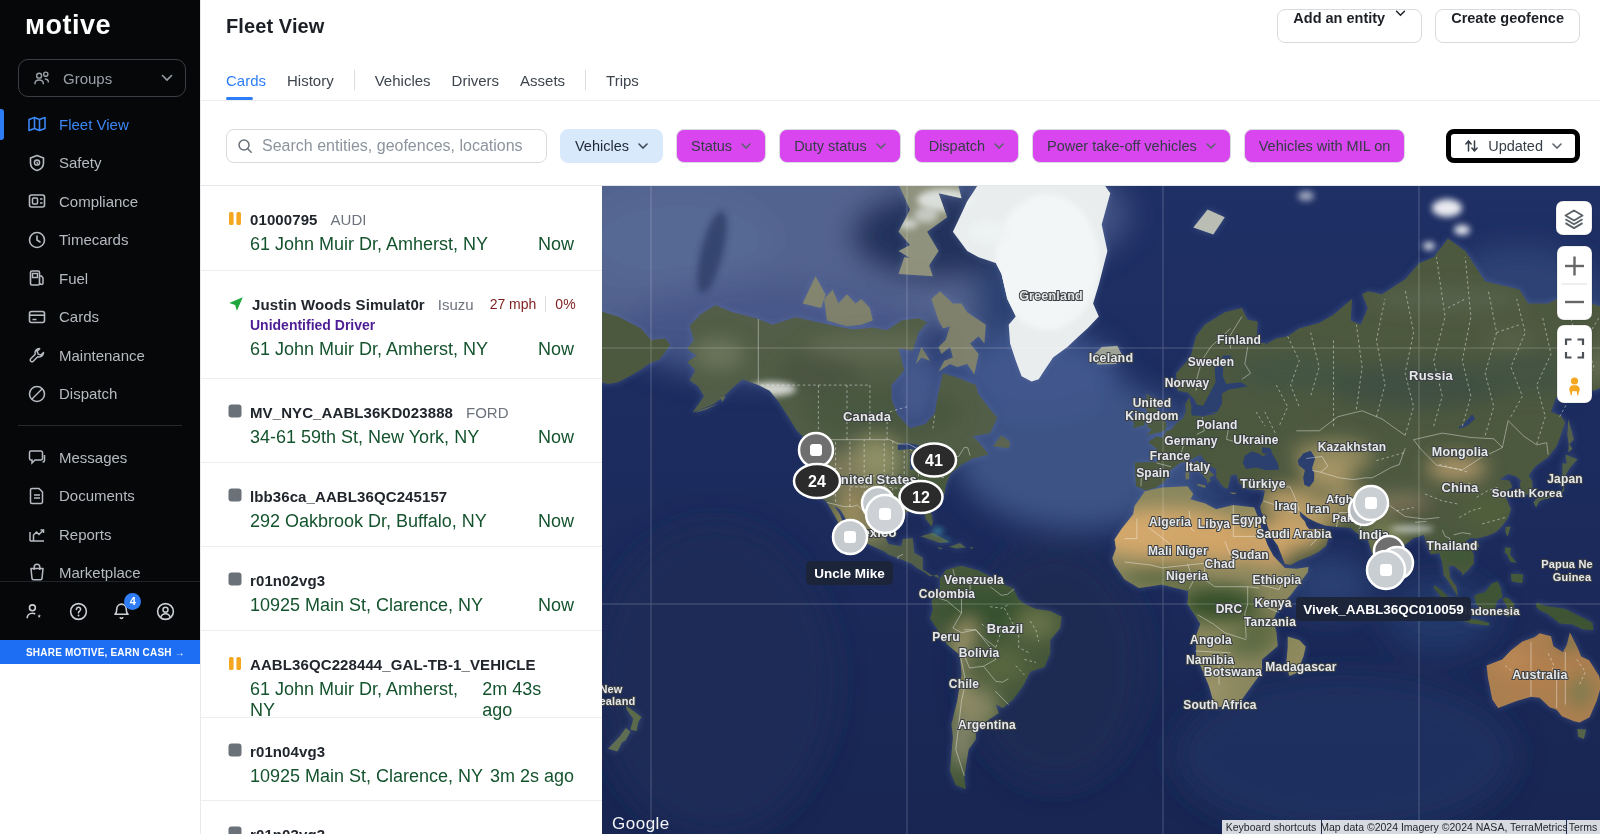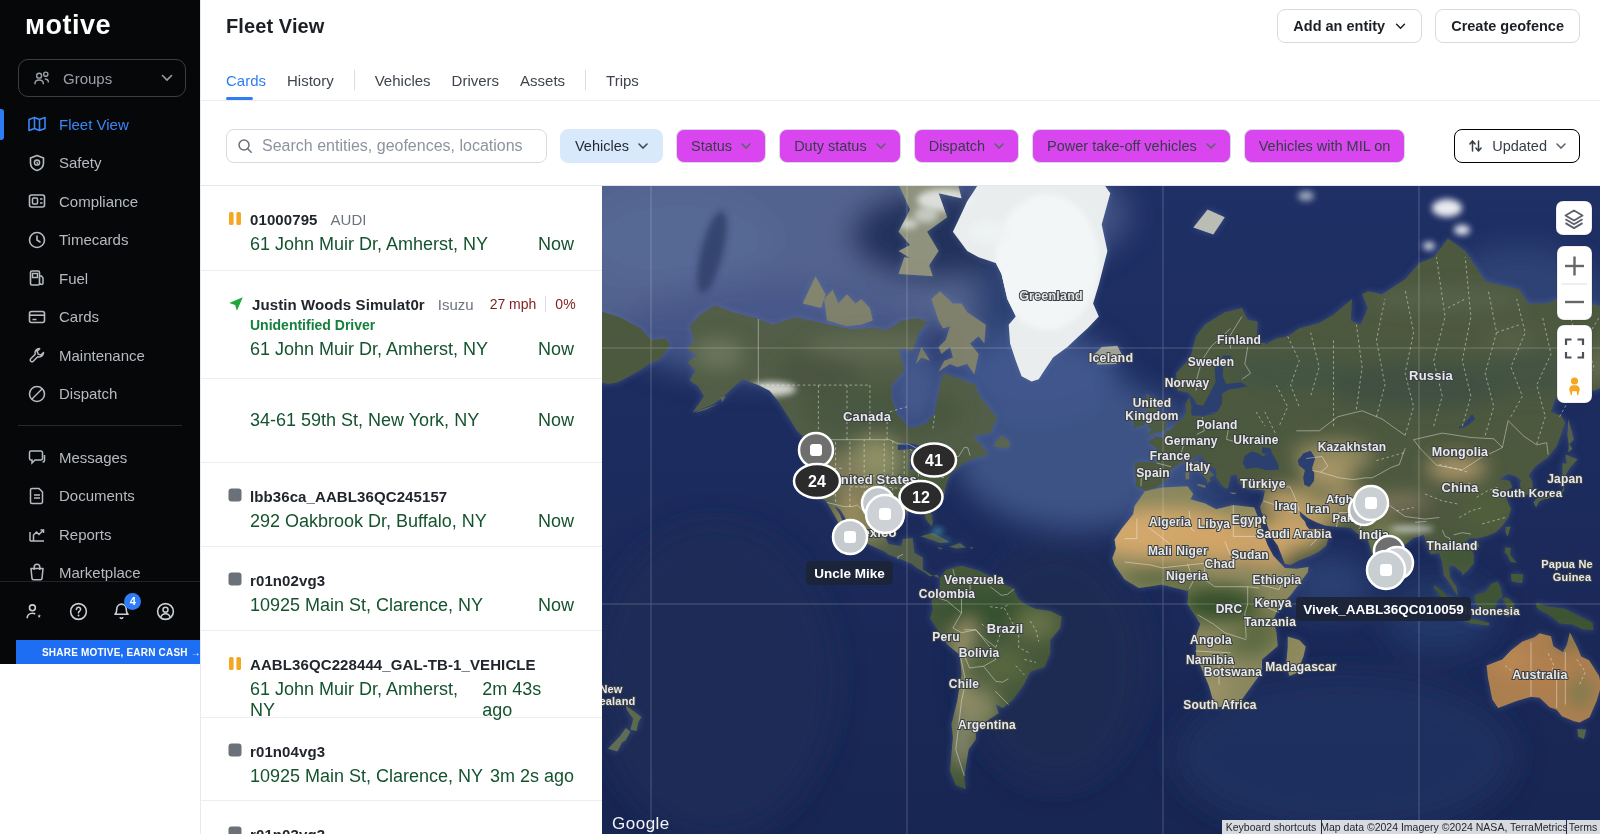--- a/index.html
+++ b/index.html
@@ -9,54 +9,54 @@
 .groups .gc{margin-left:auto;display:flex}
 .nav{margin-top:8px}
 .nav-item{display:flex;align-items:center;height:38.5px;padding-left:27px;color:#b6bac1;font-size:15px;position:relative}
 .nav-item span{margin-left:12px}
 .nav-item.active{color:#3b86f6}
 .nav-item.active::before{content:"";position:absolute;left:0;top:4px;bottom:4px;width:4px;background:#2e7df6;border-radius:0 3px 3px 0}
 .navdiv{height:1px;background:#26292e;margin:12px 18px 12px 18px}
 .sb-bottom{position:absolute;bottom:24px;left:0;right:0;height:59px;border-top:1px solid #202327;display:flex;align-items:center;justify-content:space-between;padding:0 24px 0 24px}
 .sb-bottom .bi{position:relative;display:flex}
 .badge{position:absolute;top:-8px;right:-9px;background:#2e7df6;color:#fff;border-radius:50%;width:17px;height:17px;font-size:11px;font-weight:700;display:flex;align-items:center;justify-content:center}
-.banner{position:absolute;bottom:0;left:16px;right:0;height:24px;background:#1d6ef2;color:#fff;font-size:10px;font-weight:700;letter-spacing:0.2px;display:flex;align-items:center;padding-left:26px;white-space:nowrap}
+.banner{position:absolute;bottom:0;left:0;right:0;height:24px;background:#1d6ef2;color:#fff;font-size:10px;font-weight:700;letter-spacing:0.2px;display:flex;align-items:center;padding-left:26px;white-space:nowrap}
 .main{position:fixed;left:200px;top:0;width:1400px;height:834px}
 .header{position:relative;height:186px;background:#fff;border-left:1px solid #e8eaed}
 h1{font-size:20px;font-weight:700;color:#1c2026;padding:15px 0 0 25px;letter-spacing:0.1px}
 .topbtns{position:absolute;top:9px;right:20px;display:flex;gap:13px}
-.btn{height:34px;border:1px solid #d7dbdf;border-radius:8px;background:#fff;font-size:14.5px;font-weight:700;color:#1c2026;display:flex;align-items:center;padding:0 15px;gap:10px}
+.btn{height:34px;border:1px solid #d7dbdf;border-radius:8px;background:#fff;font-size:14.5px;font-weight:700;color:#1c2026;display:flex;padding:0 15px;gap:10px}
 .tabs{display:flex;align-items:center;padding-left:25px;margin-top:29px;height:26px}
 .tab{font-size:15px;color:#3e454e;margin-right:21px}
 .tab.active{color:#2e7df6;font-weight:400}
 .tabsep{width:1px;height:20px;background:#dadde1;margin:0 20px 0 -1px}
 .tabline{position:absolute;left:0px;right:0;top:100px;height:1px;background:#eceef0}
 .tabind{position:absolute;left:25px;top:97px;width:27px;height:3px;background:#2e7df6;border-radius:2px}
 .filters{position:absolute;top:129px;left:25px;right:20px;display:flex}
 .search{width:321px;height:34px;border:1px solid #d7dbdf;border-radius:8px;display:flex;align-items:center;padding:0 10px;color:#8d949e;font-size:16px;gap:9px}
 .chip{height:34px;border:1px solid #d7dbdf;border-radius:8px;background:#d946ef;font-size:14.5px;color:#353d46;display:flex;align-items:center;padding:0 14px;gap:9px;margin-left:13px;white-space:nowrap}
 .chip-blue{background:#d9e9fc;border-color:#d9e9fc;color:#1f2733}
-.sort{margin-left:auto;height:34px;border:1px solid #000000;border-radius:8px;font-size:14.5px;color:#353d46;display:flex;align-items:center;padding:0 13px;gap:9px}
+.sort{margin-left:auto;height:34px;border:5px solid #000000;border-radius:8px;font-size:14.5px;color:#353d46;display:flex;align-items:center;padding:0 13px;gap:9px}
 .hdrdiv{position:absolute;left:0;right:0;top:185px;height:1px;background:#e4e7ea}
 .content{position:absolute;top:186px;left:0;width:1400px;height:648px;display:flex}
 .panel{width:402px;height:648px;background:#fff;overflow:hidden;border-left:1px solid #e8eaed}
 .vrow{border-bottom:1px solid #eceef0;padding:25px 28px 0 27px;position:relative;height:85px}
 .vrow:nth-child(2){height:108px}
 .vrow:nth-child(3),.vrow:nth-child(4),.vrow:nth-child(5){height:84px}
 .vrow:nth-child(6){height:87px}
 .vrow:nth-child(7){height:83px}
 .vrow:nth-child(8){height:60px;border-bottom:none}
 .r1{display:flex;align-items:flex-start;gap:8px;white-space:nowrap}
 .r1 svg{flex-shrink:0}
 .title{font-size:15px;font-weight:700;color:#21262d;letter-spacing:0.1px}
 .sub{font-size:15px;color:#6c737d;margin-left:5px}
 .spacer{flex:1}
 .speed{font-size:14px;color:#7f1d1d}
 .vsep{width:1px;height:16px;background:#d9dce0;margin:0 1px;flex-shrink:0}
-.r2red{font-size:14px;font-weight:700;color:#15803d;margin:4px 0 0 22px}
+.r2red{font-size:14px;font-weight:700;color:#4c1d95;margin:4px 0 0 22px}
 .r3{display:flex;margin:6px 0 0 22px;font-size:18px;color:#14532d}
 .r3 .time{margin-left:auto}
 .mapwrap{width:998px;height:648px;position:relative;background:#263768}
 svg text{font-family:"Liberation Sans",sans-serif}
 </style></head><body>
 <div class="sidebar">
 <div class="logo">мotive</div>
 <div class="groups"><span class="gi">
         <svg width="19" height="19" viewBox="0 0 20 20">
           <circle cx="7.5" cy="7" r="2.6" fill="none" stroke="#9aa0a8" stroke-width="1.5"></circle>
@@ -272,20 +272,27 @@
             <span class="vsep"></span>
             <span class="speed">0%</span>
           </div>
           <div class="r2red">Unidentified Driver</div>
           <div class="r3">
             <span class="addr">61 John Muir Dr, Amherst, NY</span>
             <span class="time">Now</span>
           </div>
         </div>
 <div class="vrow">
+          <div class="r1">
+            <svg width="14" height="14" viewBox="0 0 14 14">
+              <rect x="0.5" y="0.5" width="13" height="13" rx="3" fill="#6b7178"></rect>
+            </svg>
+            <span class="title">MV_NYC_AABL36KD023888</span>
+            <span class="sub">FORD</span>
+          </div>
           <div class="r3">
             <span class="addr">34-61 59th St, New York, NY</span>
             <span class="time">Now</span>
           </div>
         </div>
 <div class="vrow">
           <div class="r1">
             <svg width="14" height="14" viewBox="0 0 14 14">
               <rect x="0.5" y="0.5" width="13" height="13" rx="3" fill="#6b7178"></rect>
             </svg>

